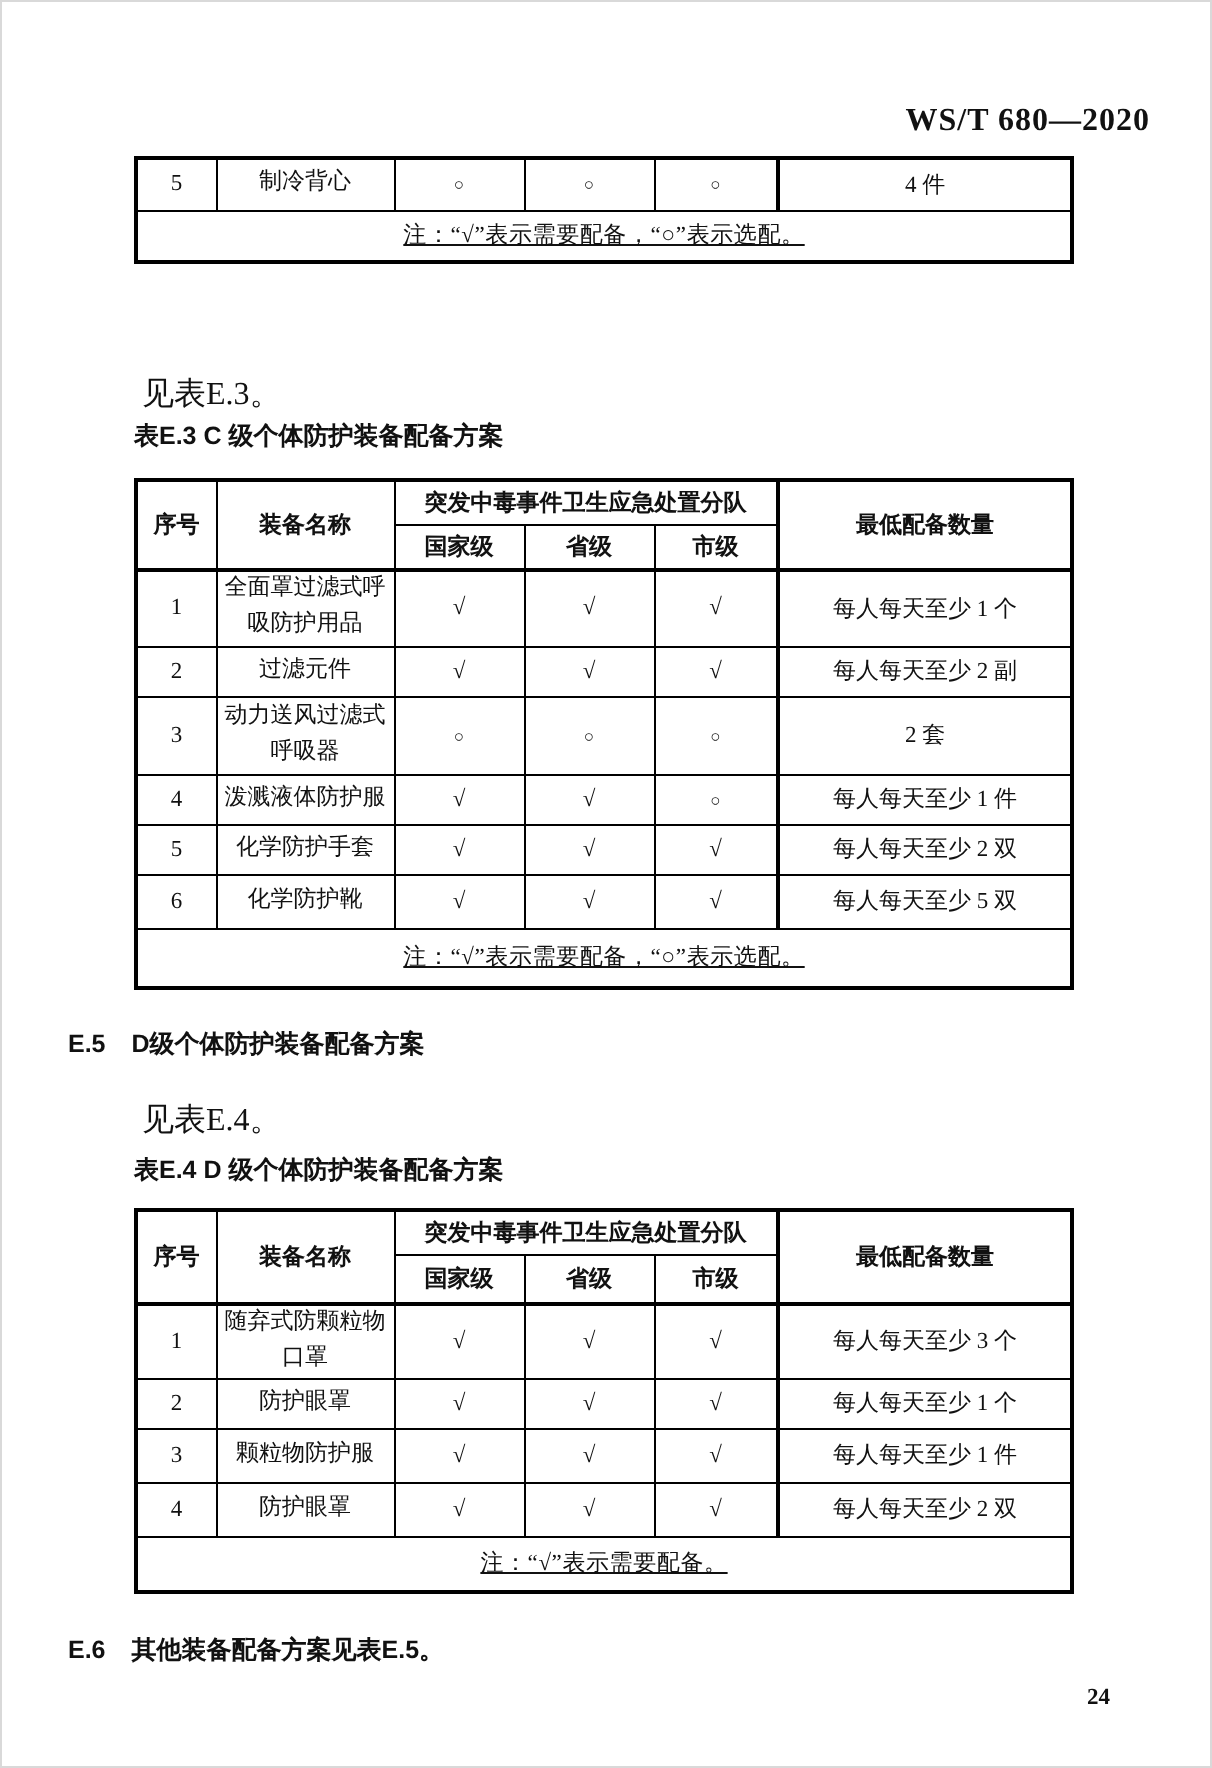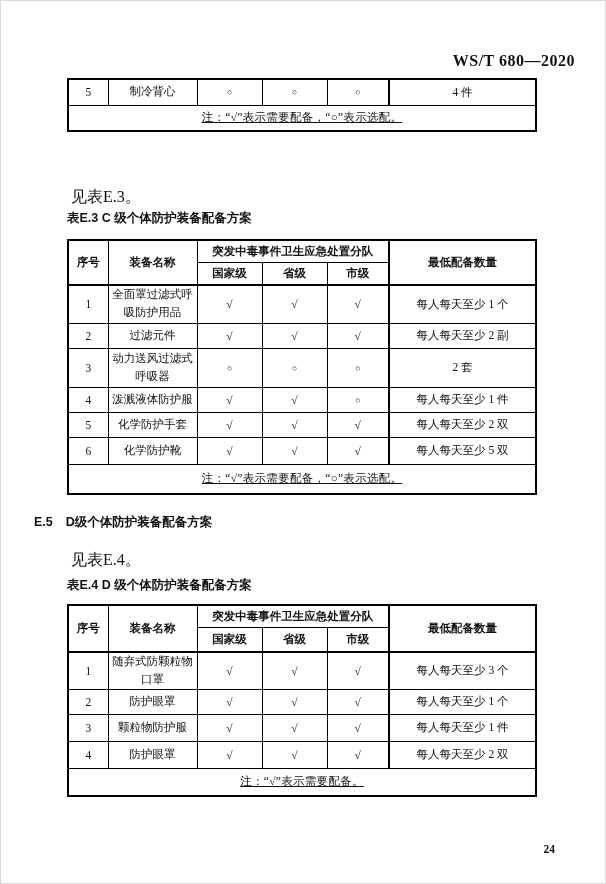--- a/index.html
+++ b/index.html
@@ -240,16 +240,19 @@
       <td class="mark">√</td>
       <td class="mark">√</td>
       <td class="col-last">每人每天至少 2 双</td>
     </tr>
     <tr style="height:28px">
       <td class="note-cell" colspan="6">注：“√”表示需要配备。</td>
     </tr>
   </tbody>
     </table>
 
+  <div class="abs section-heading" style="top:816px;">
+    <span class="sec-num">E.6</span><span>其他装备配备方案见表E.5。</span>
+  </div>
 
   <div class="abs page-number">24</div>
 
 </div>
 
 </body></html>

